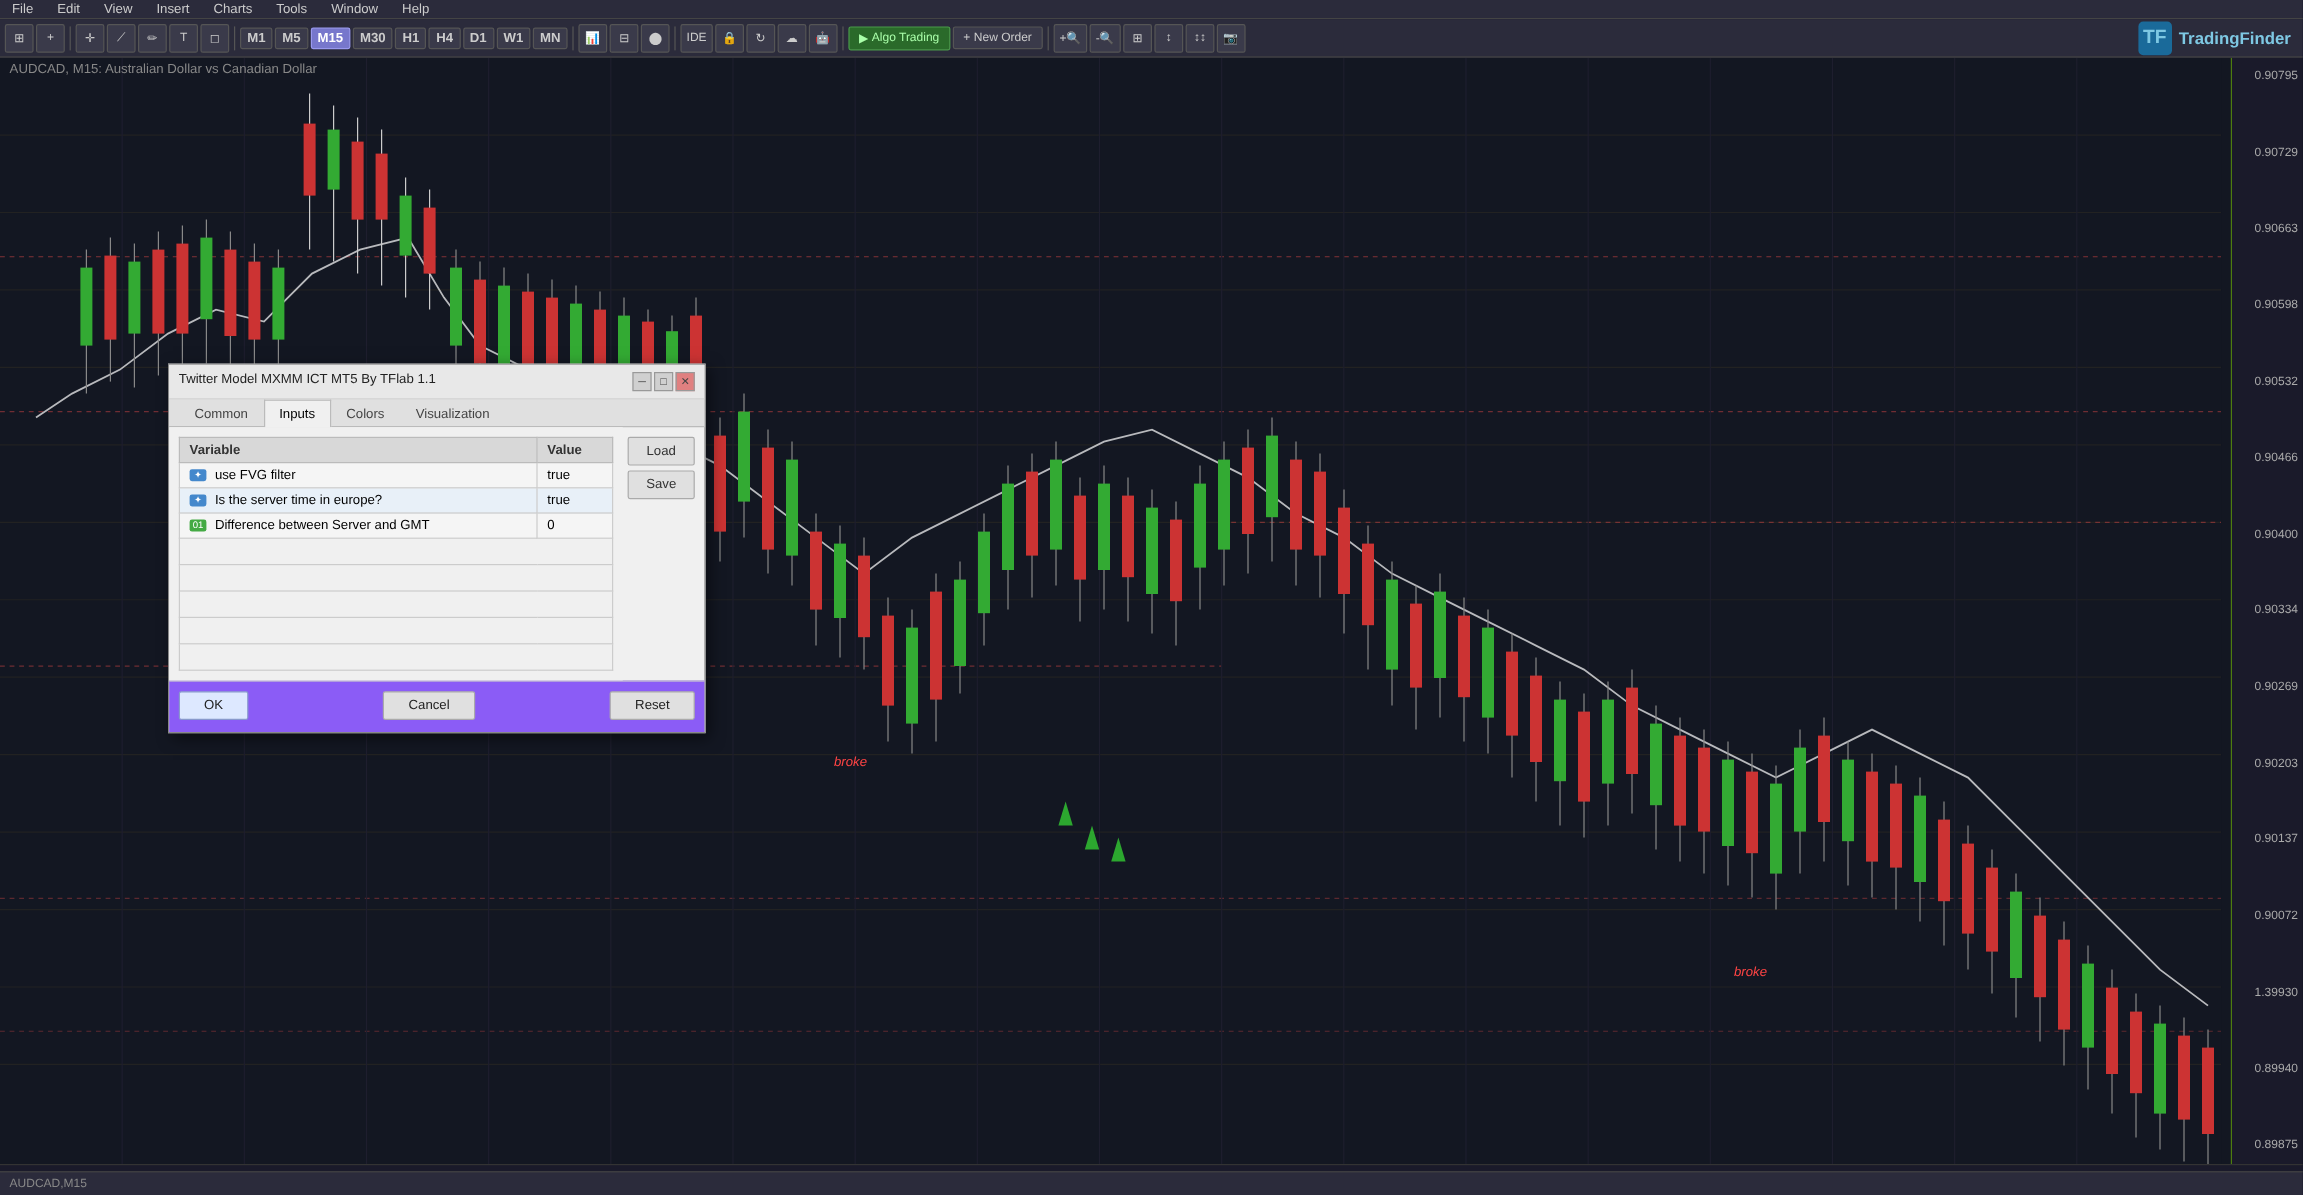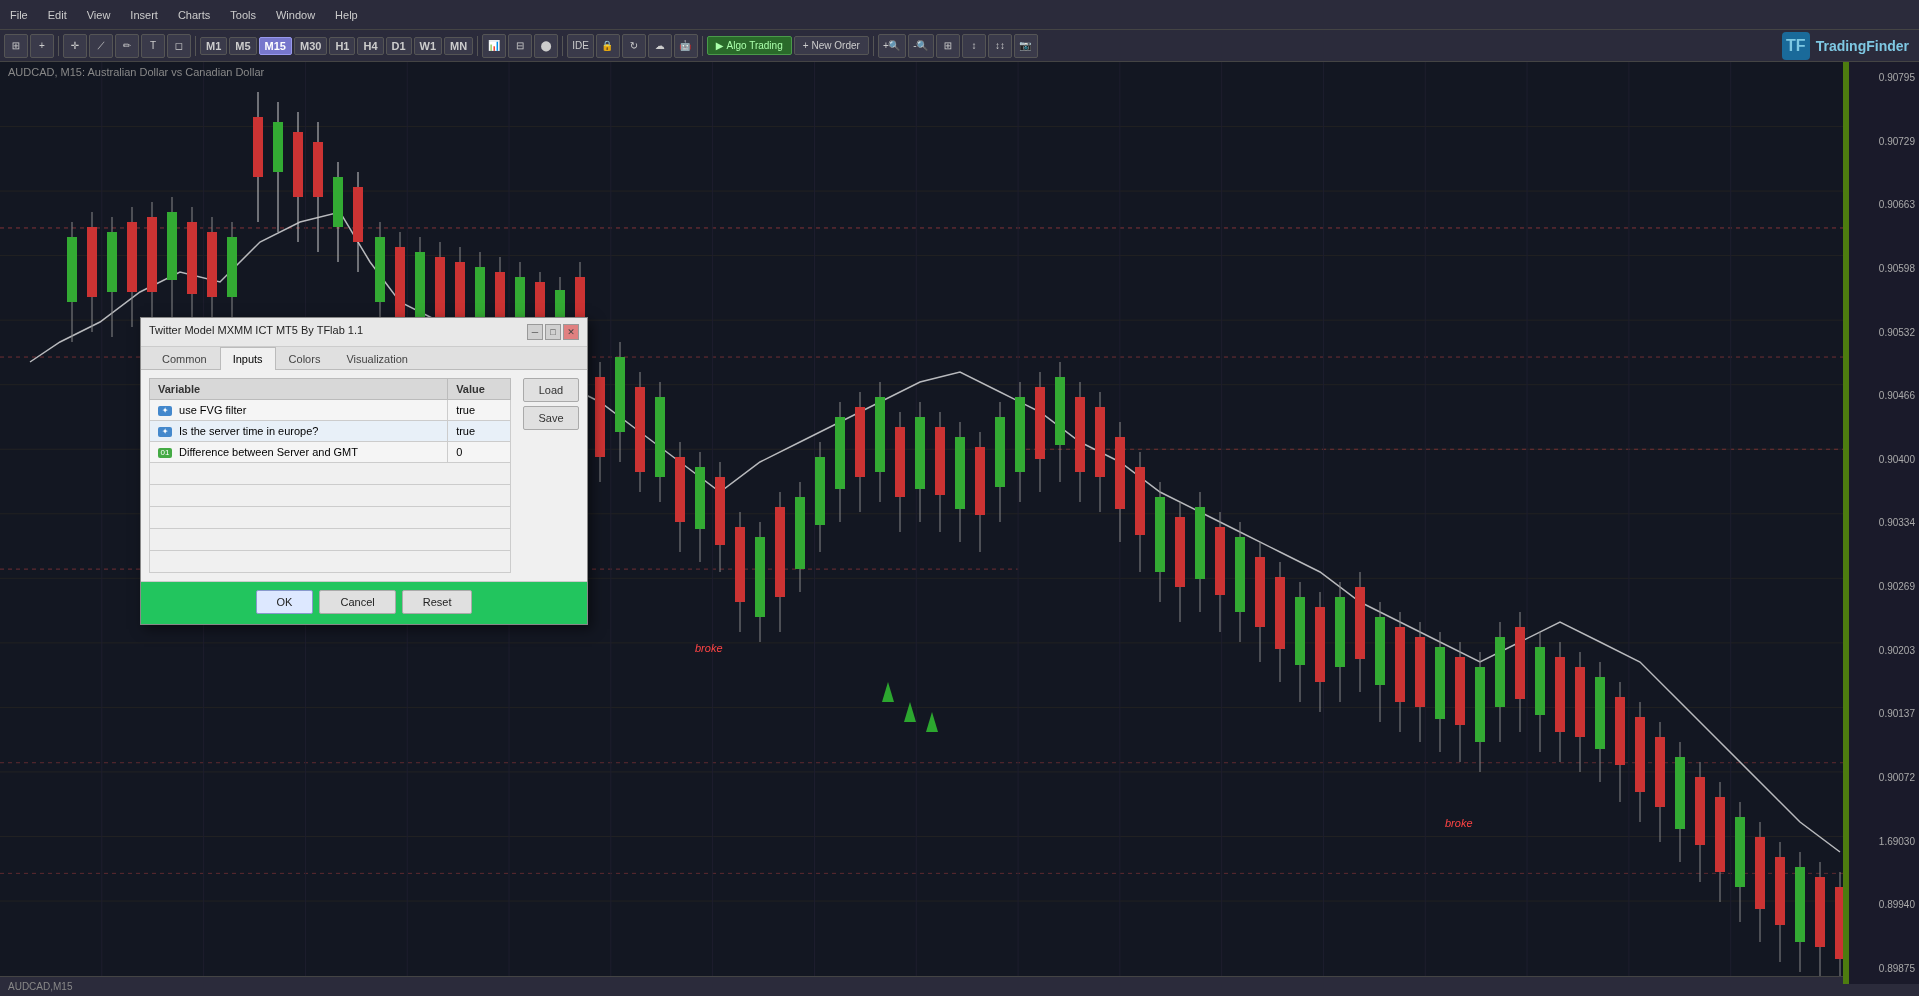--- a/index.html
+++ b/index.html
@@ -8,21 +8,21 @@
       height: 996px;
       overflow: hidden;
       background: #1a1a2e;
       font-family: 'Segoe UI', Tahoma, Geneva, Verdana, sans-serif;
       font-size: 12px;
       position: relative;
     }
 
     
     #menu-bar {
-      height: 30px;
+      height: 16px;
       background: #2b2b3b;
       display: flex;
       align-items: center;
       padding: 0 6px;
       gap: 12px;
       border-bottom: 1px solid #444;
       position: relative;
       z-index: 10;
     }
     .menu-item {
@@ -135,24 +135,24 @@
       color: #888;
       font-size: 11px;
       z-index: 2;
     }
 
     
     #price-axis {
       position: absolute;
       right: 0;
       top: 0;
-      width: 76px;
+      width: 60px;
       height: 100%;
       background: #1a1a2a;
-      border-left: 6px solid #4d7c0f;
+      border-left: 1px solid #4d7c0f;
       display: flex;
       flex-direction: column;
       justify-content: space-between;
       padding: 10px 4px;
       z-index: 2;
     }
     .price-label {
       color: #aaa;
       font-size: 10px;
       text-align: right;
@@ -311,25 +311,25 @@
       border: 1px solid #aaa;
       font-size: 11px;
       cursor: pointer;
       color: #333;
       border-radius: 2px;
     }
 
     
     #dialog-footer {
       display: flex;
-      justify-content: center;
+      justify-content: space-between;
       gap: 6px;
       padding: 8px 8px 10px;
       border-top: 1px solid #ccc;
-      background: #22c55e;
+      background: #8b5cf6;
     }
     .footer-btn {
       padding: 5px 20px;
       font-size: 11px;
       cursor: pointer;
       border: 1px solid #aaa;
       border-radius: 2px;
       background: #e0e0e0;
       color: #222;
     }
@@ -686,21 +686,21 @@
     <span class="price-label">0.90663</span>
     <span class="price-label">0.90598</span>
     <span class="price-label">0.90532</span>
     <span class="price-label">0.90466</span>
     <span class="price-label">0.90400</span>
     <span class="price-label">0.90334</span>
     <span class="price-label">0.90269</span>
     <span class="price-label">0.90203</span>
     <span class="price-label">0.90137</span>
     <span class="price-label">0.90072</span>
-    <span class="price-label">1.69030</span>
+    <span class="price-label">1.39930</span>
     <span class="price-label">0.89940</span>
     <span class="price-label">0.89875</span>
   </div>
 
   <div id="dialog-overlay">
     <div id="dialog">
 
       <div id="dialog-titlebar">
         <span id="dialog-title">Twitter Model MXMM ICT MT5 By TFlab 1.1</span>
         <div id="dialog-controls">

